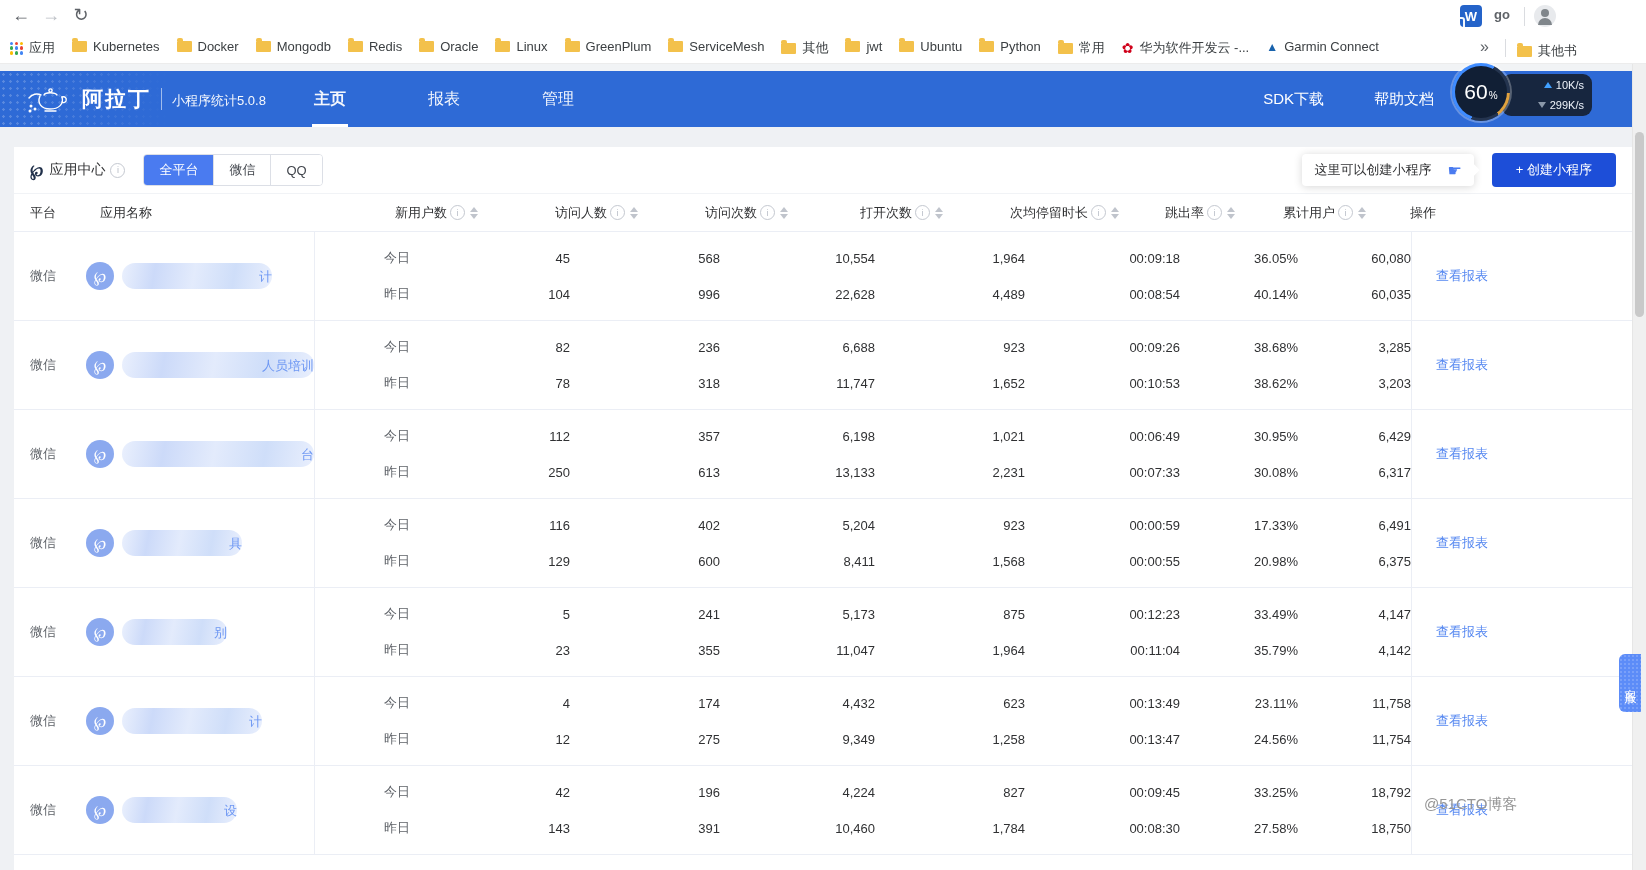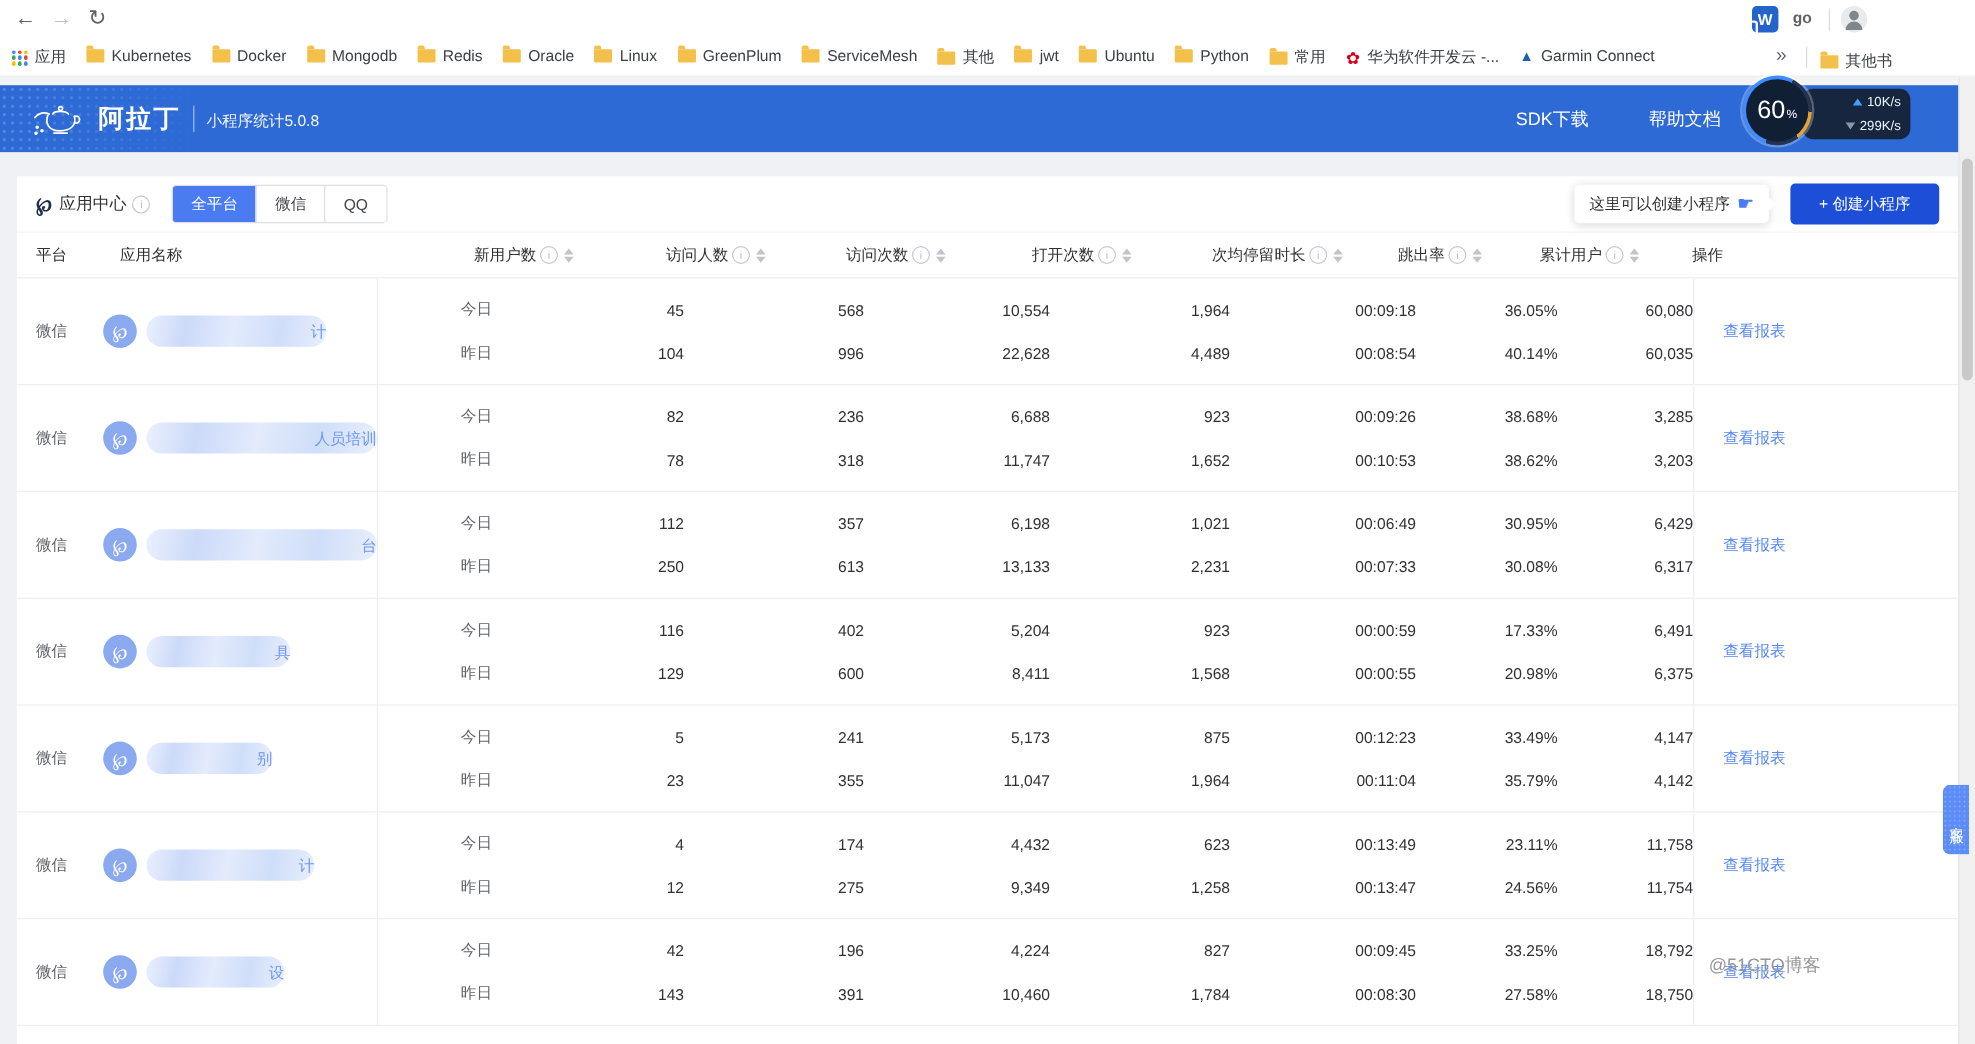--- a/index.html
+++ b/index.html
@@ -85,21 +85,21 @@
   .info-i{width:13px;height:13px;border:1px solid #c4c8d0;border-radius:50%;color:#b9bec7;font-size:9px;
     display:inline-flex;align-items:center;justify-content:center;font-style:normal;flex:0 0 13px;}
   .ac-info{margin-left:5px;}
   .seg{display:flex;margin-left:18px;border:1px solid #dcdfe6;border-radius:4px;overflow:hidden;height:30px;}
   .seg .seg-btn{font-size:13px;padding:0 15px;background:#fff;color:#41454c;border:none;border-left:1px solid #dcdfe6;
     cursor:pointer;font-family:inherit;}
   .seg .seg-btn:first-child{border-left:none;}
   .seg .seg-btn.active{background:#4a7bf0;color:#fff;}
   .toolbar-right{margin-left:auto;display:flex;align-items:center;gap:18px;}
   .tip{position:relative;background:#fff;box-shadow:0 1px 8px rgba(0,0,0,.16);border-radius:4px;height:32px;
-    display:flex;align-items:center;padding:0 12px;font-size:13px;color:#303133;gap:6px;}
+    display:flex;align-items:center;padding:0 12px;font-size:13px;color:#303133;gap:16px;}
   .tip::after{content:"";position:absolute;right:-4px;top:12px;width:8px;height:8px;background:#fff;transform:rotate(45deg);}
   .hand{color:#4a7bf0;font-size:16px;}
   .btn-create{height:34px;padding:0 24px;background:#1d4ed8;color:#fff;font-size:13px;border:none;border-radius:4px;
     cursor:pointer;font-family:inherit;}
 
   
   .thead{display:grid;grid-template-columns:70px 295px 160px 150px 155px 150px 155px 118px 113px 1fr;
     align-items:center;padding-left:16px;border-top:1px solid #f1f3f6;border-bottom:1px solid #ebeef5;
     height:37px;flex:0 0 37px;font-size:13px;color:#303133;}
   .th{display:flex;align-items:center;gap:3px;}
@@ -244,20 +244,25 @@
         <circle cx="24.5" cy="7.5" r="1.6"></circle>
         <path d="M19 28 H30"></path>
         <circle cx="5" cy="23" r="0.8" fill="#fff"></circle>
         <circle cx="9" cy="26" r="0.8" fill="#fff"></circle>
         <circle cx="4" cy="28" r="0.8" fill="#fff"></circle>
       </svg>
     </span>
     <span class="brand">阿拉丁</span>
     <span class="brand-div"></span>
     <span class="product">小程序统计5.0.8</span>
+    <div class="nav-tabs">
+      <span class="nav-tab active">主页</span>
+      <span class="nav-tab">报表</span>
+      <span class="nav-tab">管理</span>
+    </div>
     <div class="nav-links">
       <span class="nav-link">SDK下载</span>
       <span class="nav-link">帮助文档</span>
     </div>
   </div>
   <div class="doc-icon"></div>
 
   <div class="speed">
     <div class="speed-pill">
       <div class="speed-line">

